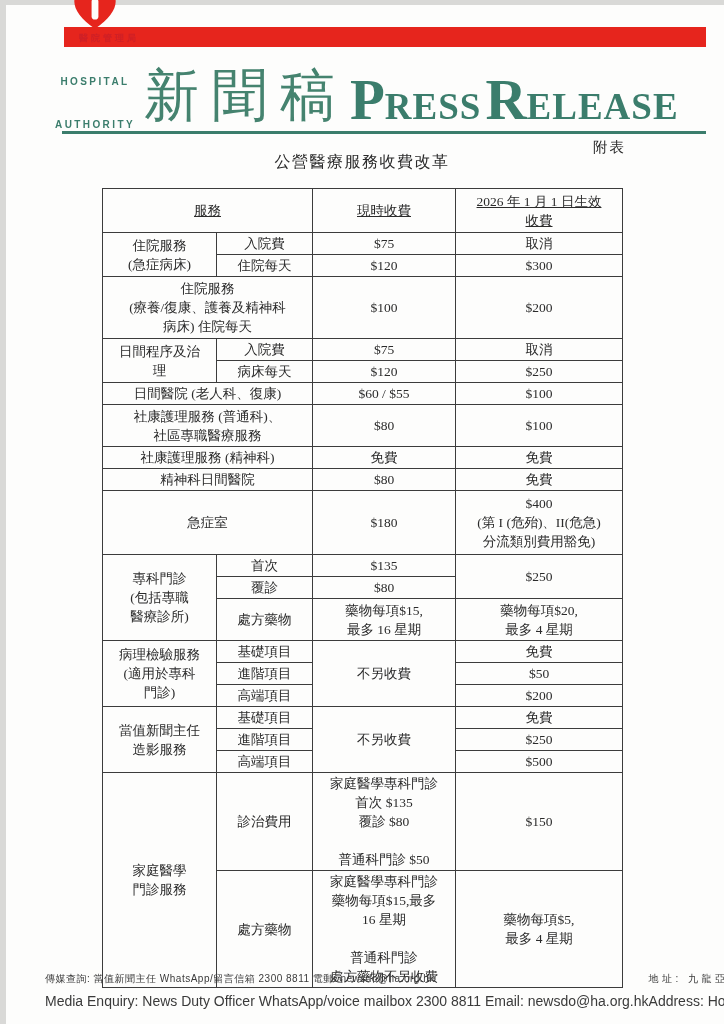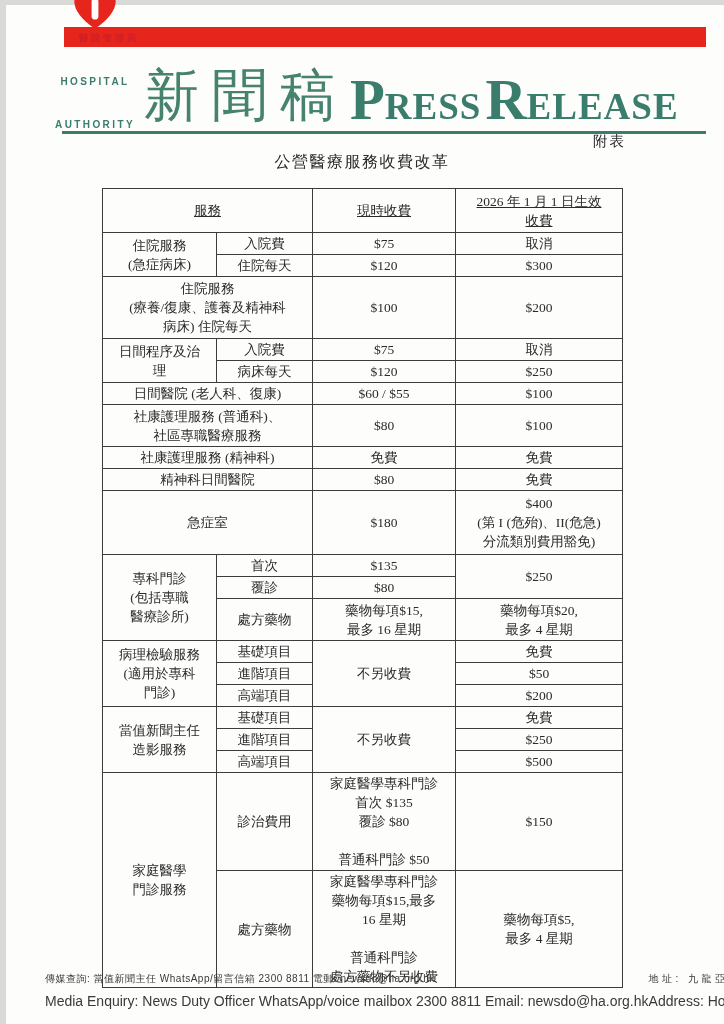--- a/index.html
+++ b/index.html
@@ -18,21 +18,21 @@
   .logo-zh { font-size:9px; color:#cf2026; letter-spacing:3px; white-space:nowrap; margin-top:1px;
              font-family:"Liberation Sans","DejaVu Sans",sans-serif; font-weight:bold;padding-left:28px; }
   .logo-en { font-size:10px; color:#3b7d6c; letter-spacing:2.4px; white-space:nowrap; line-height:10.5px;
              font-family:"Liberation Sans","DejaVu Sans",sans-serif; font-weight:bold; text-align:center;margin-top:32px; }
   .title-zh { font-size:55px; line-height:58px; color:#45836f; letter-spacing:13px; margin:0 0 4px 16px;
               white-space:nowrap; transform:scaleY(1.04); transform-origin:bottom; }
   .title-en { margin:0 0 2px 2px; color:#3b7d6c; white-space:nowrap; font-weight:bold; }
   .title-en .big   { font-size:57px; line-height:57px; }
   .title-en .small { font-size:37px; letter-spacing:1px; }
   .green-rule { position:absolute; left:62px; top:131px; width:644px; height:3px; background:#3b7d6c; }
-  .appendix { position:absolute; right:98px; top:132px; font-size:14.5px; letter-spacing:2px; }
+  .appendix { position:absolute; right:98px; top:138px; font-size:14.5px; letter-spacing:2px; }
   .doc-title { position:absolute; left:0; top:152px; width:100%; text-align:center; font-size:16px; letter-spacing:1.5px; }
   
   table.fees { position:absolute; left:102px; top:188px; width:520px; border-collapse:collapse; table-layout:fixed; }
   table.fees th, table.fees td {
     border:1.6px solid #3c3c3c; text-align:center; vertical-align:middle;
     font-size:13.5px; font-weight:normal; line-height:19px; white-space:pre-line; padding:1px 2px;
   }
   .rh-hdr { height:44px;text-decoration:underline; } .rh-s { height:20px; } .rh-2 { height:42px; } .rh-3 { height:62px; }
   .rh-ae { height:64px; } .rh-fmc { height:96px; } .rh-fmd { height:116px; }
   

